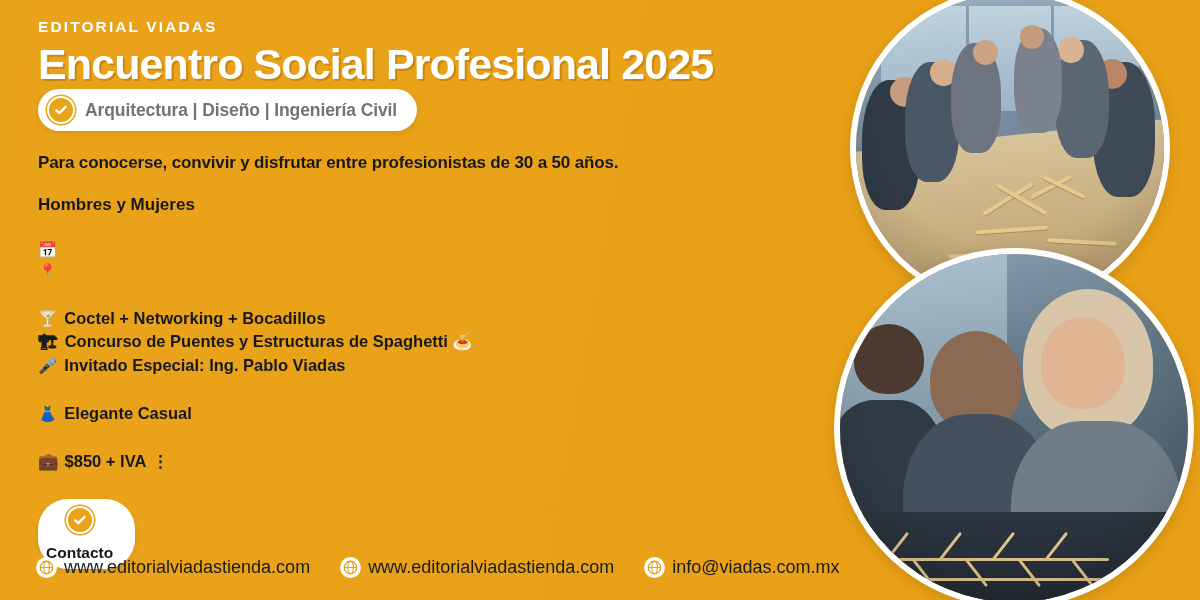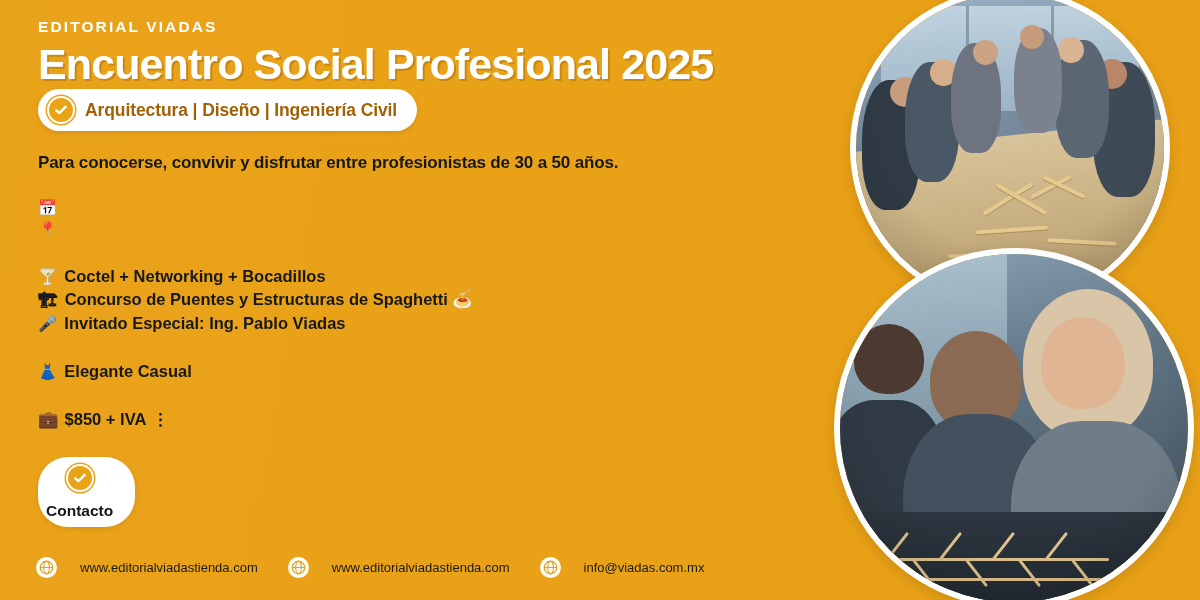--- a/index.html
+++ b/index.html
@@ -50,21 +50,21 @@
     align-items: center;
     gap: 10px;
     background: #ffffff;
     border-radius: 30px;
     padding: 7px 20px 7px 9px;
     box-shadow: 0 2px 5px rgba(120,80,0,0.18);
   }
   .pill-text {
     font-size: 17.5px;
     font-weight: bold;
-    color: #a16207;
+    color: #737373;
     letter-spacing: -0.1px;
   }
   .check-circle {
     width: 28px; height: 28px;
     border-radius: 50%;
     background: #E9A317;
     border: 2px solid #ffffff;
     box-shadow: 0 0 0 1.5px #E9A317;
     display: flex; align-items: center; justify-content: center;
   }
@@ -145,22 +145,22 @@
     position: absolute;
     left: 36px;
     bottom: 22px;
     display: flex;
     align-items: center;
     gap: 30px;
   }
   .foot-item {
     display: flex;
     align-items: center;
-    gap: 23px;
-    font-size: 13px;
+    gap: 7px;
+    font-size: 18px;
     color: #1b1b1b;
     white-space: nowrap;
   }
   .globe {
     width: 21px; height: 21px;
     border-radius: 50%;
     background: #ffffff;
     display: flex; align-items: center; justify-content: center;
     flex: 0 0 auto;
   }
@@ -256,20 +256,21 @@
     <div class="pill">
       <span class="check-circle">
         <svg width="16" height="16" viewBox="0 0 16 16">
           <path d="M3.3 8.3 L6.3 11.2 L12.6 4.8" fill="none" stroke="#ffffff" stroke-width="2.4" stroke-linecap="round" stroke-linejoin="round"></path>
         </svg>
       </span>
       <span class="pill-text">Arquitectura | Diseño | Ingeniería Civil</span>
     </div>
 
     <div class="lead">Para conocerse, convivir y disfrutar entre profesionistas de 30 a 50 años.</div>
+    <div class="subhead">Hombres y Mujeres</div>
 
     <div class="block">
       <div class="line tight">
         <span class="emo">📅</span>
       </div>
       <div class="line tight">
         <span class="emo">📍</span>
       </div>
     </div>
 

